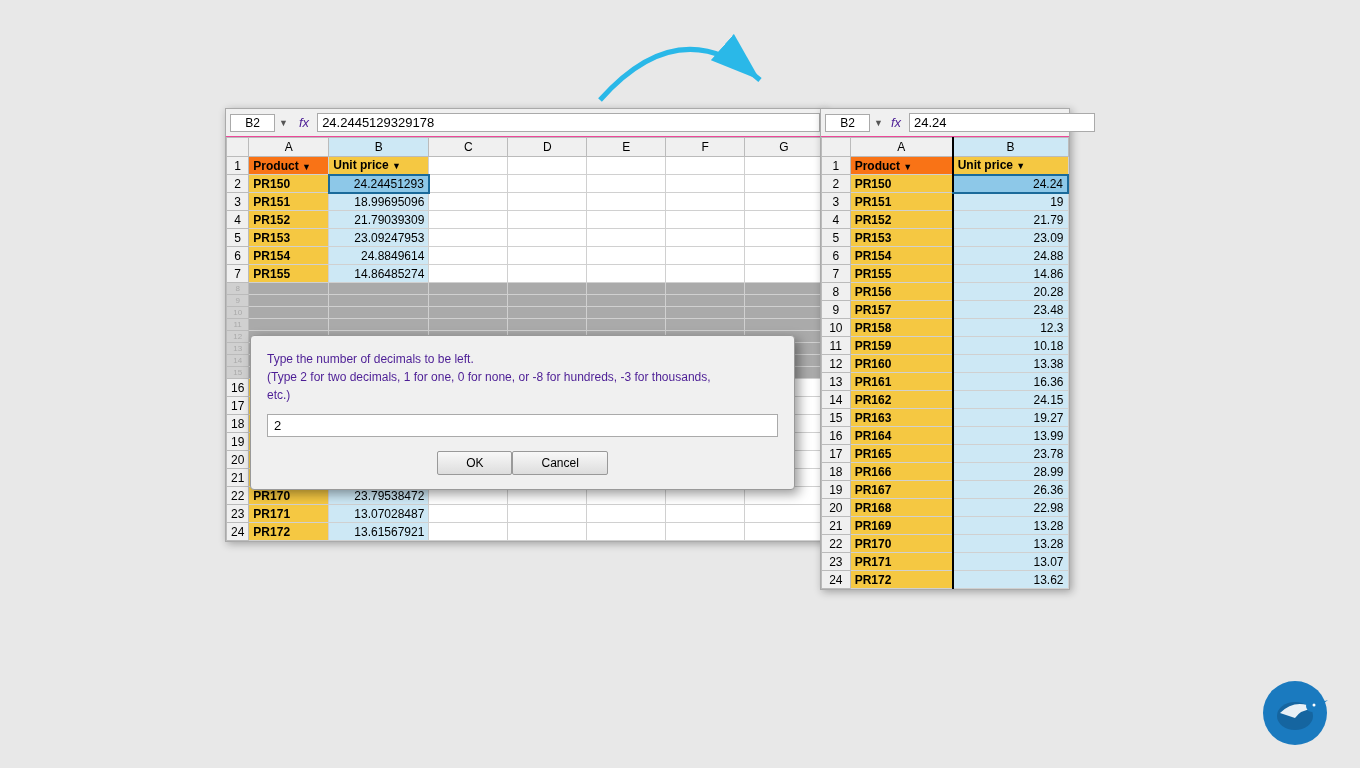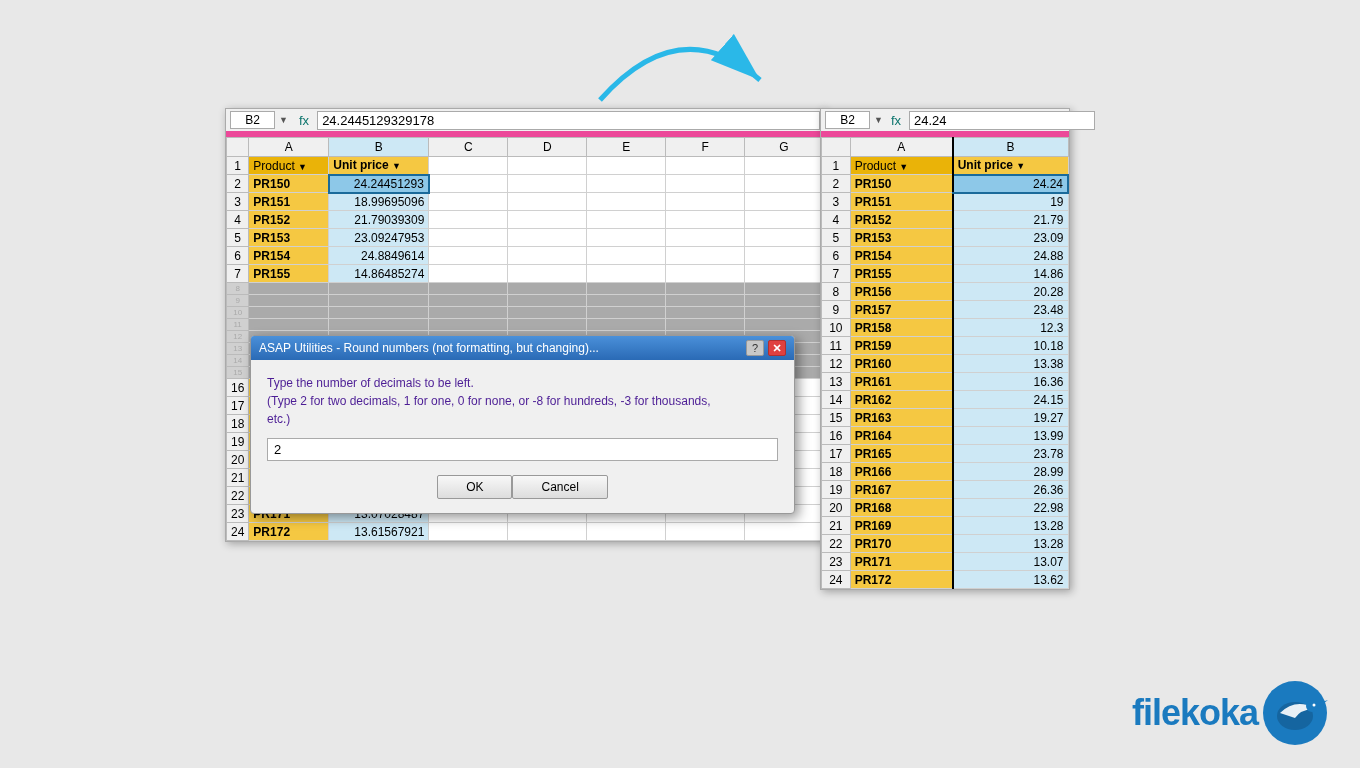--- a/index.html
+++ b/index.html
@@ -43,41 +43,42 @@
       left: 820px;
       top: 108px;
       width: 250px;
     }
 
     
     .formula-bar {
       display: flex;
       align-items: center;
       background: #f0f0f0;
-      border-bottom: 6px solid #ec4899;
+      border-bottom: 1px solid #ec4899;
       padding: 3px 4px;
       height: 28px;
       gap: 4px;
     }
     .cell-ref {
       background: white;
       border: 1px solid #aaa;
       padding: 1px 6px;
       min-width: 45px;
       font-size: 12px;
       text-align: center;
     }
     .cell-ref-dropdown {
       width: 12px;
       font-size: 9px;
       color: #555;
       cursor: pointer;
     }
     .fx-label {
-      color: #0f766e;
+      color: #4c1d95;
+      font-style: italic;
       font-size: 13px;
       padding: 0 4px;
     }
     .formula-input {
       flex: 1;
       border: none;
       background: white;
       border: 1px solid #aaa;
       padding: 1px 4px;
       font-size: 13px;
@@ -117,22 +118,22 @@
       text-align: center;
       border: 1px solid #bbb;
       min-width: 22px;
       width: 22px;
     }
     td.product-cell {
       background: #f5c842;
       font-weight: bold;
     }
     td.product-header {
-      background: #eab308;
-      font-weight: normal;
+      background: #f97316;
+      font-weight: bold;
     }
     td.price-cell {
       background: #cde8f5;
       text-align: right;
       margin-top: 24px;
     }
     td.price-header {
       background: #f5c842;
       font-weight: bold;
     }
@@ -689,44 +690,36 @@
             <td class="product-cell">PR172</td>
             <td class="price-cell border-left-indicator">13.62</td>
           </tr>
         </tbody>
     </table>
   </div>
 </div>
 
 <div class="dialog-overlay">
   <div class="dialog">
-    <div class="dialog-titlebar">
-      <span class="dialog-title-text">ASAP Utilities - Round numbers (not formatting, but changing)...</span>
-      <div class="dialog-controls">
-        <div class="dialog-btn-help">?</div>
-        <div class="dialog-btn-close">✕</div>
-      </div>
-    </div>
     <div class="dialog-body">
       <div class="dialog-description">
         <span>Type the number of decimals to be left.</span><br>
         <span>(Type 2 for two decimals, 1 for one, 0 for none, or -8 for hundreds, -3 for thousands,</span><br>
         <span>etc.)</span>
       </div>
       <input class="dialog-input" value="2" style="">
       <div class="dialog-buttons">
         <button class="btn-ok">OK</button>
         <button class="btn-cancel">Cancel</button>
       </div>
     </div>
   </div>
 </div>
 
 <div class="filekoka-logo">
-  <span class="logo-text">filekoka</span>
   <svg class="logo-icon" viewBox="0 0 70 70">
     <circle cx="35" cy="35" r="32" fill="#1a7abf"></circle>
 
     <ellipse cx="35" cy="38" rx="18" ry="14" fill="#1565a0"></ellipse>
 
     <path d="M20 35 Q35 20 55 30 Q40 32 35 40 Z" fill="white" opacity="0.9"></path>
 
     <circle cx="52" cy="28" r="6" fill="#1a7abf"></circle>
     <path d="M56 26 L68 22 L60 28 Z" fill="#1a7abf"></path>
 

